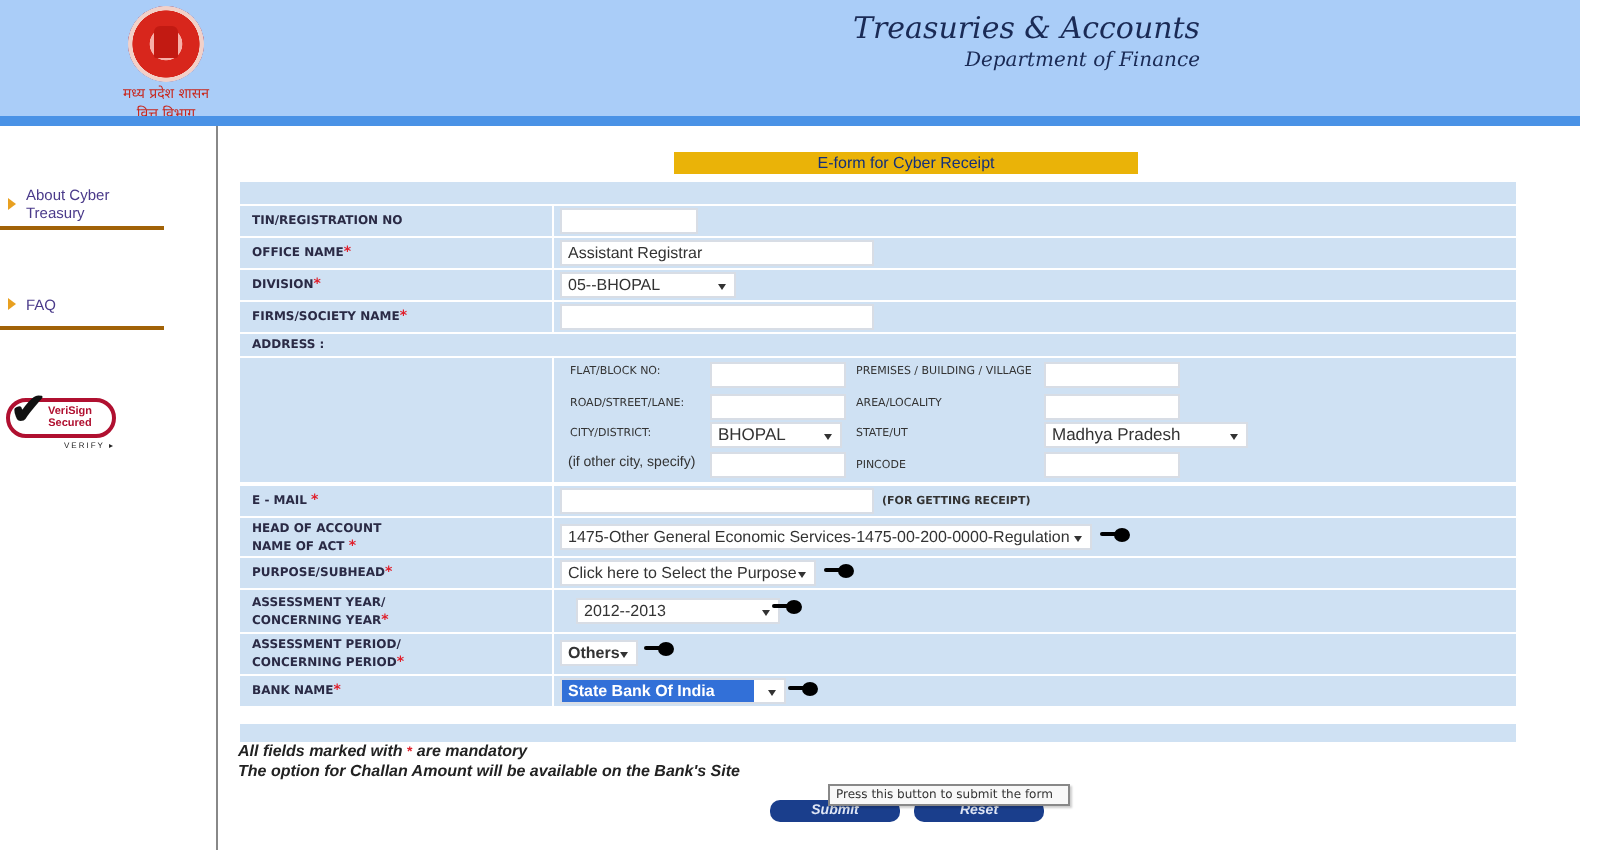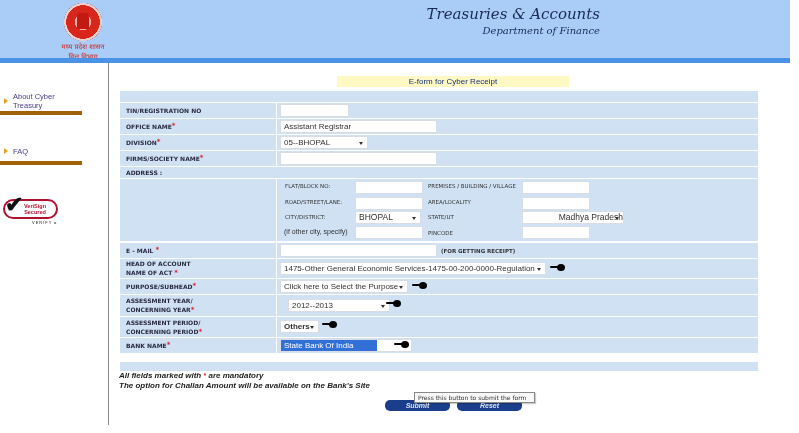--- a/index.html
+++ b/index.html
@@ -14,30 +14,30 @@
   .emblem { width: 38px; height: 38px; margin: 0 auto; border-radius: 50%; background: radial-gradient(circle, #f7b0a8 0 30%, #d8261c 31% 62%, #f2d0c8 63% 70%, #d8261c 71% 100%); position: relative; }
   .emblem::after { content: ""; position: absolute; left: 13px; top: 10px; width: 12px; height: 16px; background: #c21a12; border-radius: 3px 3px 1px 1px; }
   .logo-text { font-family: "DejaVu Sans", sans-serif; font-size: 7px; color: #c8281e; line-height: 8px; margin-top: 2px; }
   .title-block { position: absolute; left: 200px; top: 6px; width: 400px; text-align: right; font-family: "DejaVu Serif", serif; font-style: italic; color: #1a2a55; }
   .title-main { font-size: 15px; line-height: 17px; }
   .title-sub { font-size: 10px; line-height: 15px; }
 
   
   .sidebar { position: absolute; left: 0; top: 63px; width: 108px; height: 370px; }
   .vline { position: absolute; left: 108px; top: 63px; width: 1px; height: 362px; background: #888; }
-  .side-item { position: absolute; left: 0; width: 82px; height: 24px; border-bottom: 4px solid #a16207; display: flex; align-items: center; font-size: 7.5px; color: #4a3a8a; }
+  .side-item { position: absolute; left: 0; width: 82px; height: 24px; border-bottom: 2px solid #a16207; display: flex; align-items: center; font-size: 7.5px; color: #4a3a8a; }
   .side-item .arrow { display: inline-block; width: 0; height: 0; border-top: 3px solid transparent; border-bottom: 3px solid transparent; border-left: 4px solid #e8a020; margin: 0 5px 0 4px; }
   .verisign { position: absolute; left: 2px; top: 132px; width: 60px; height: 30px; }
   .vs-ring { position: absolute; left: 1px; top: 4px; width: 55px; height: 20px; border: 2px solid #b01030; border-radius: 11px; }
   .vs-check { position: absolute; left: 3px; top: -2px; font-size: 22px; color: #111; line-height: 24px; font-weight: bold; }
   .vs-text { position: absolute; left: 22px; top: 8px; font-size: 5.5px; font-weight: bold; color: #b01030; line-height: 6px; text-align: center; }
   .vs-verify { position: absolute; left: 30px; top: 25px; font-size: 4px; letter-spacing: 1px; color: #222; }
 
   
-  .form-title { position: absolute; left: 337px; top: 76px; width: 232px; height: 11px; background: #fef9c3; font-size: 8px; color: #14307a; text-align: center; line-height: 11px; }
+  .form-title { position: absolute; left: 337px; top: 76px; width: 232px; height: 11px; background: #eab308; font-size: 8px; color: #14307a; text-align: center; line-height: 11px; }
   .band { position: absolute; left: 120px; width: 638px; background: #cfe1f3; }
   .row { position: absolute; left: 120px; width: 638px; background: #cfe1f3; }
   .row .lbl { position: absolute; left: 0; top: 0; width: 157px; height: 100%; border-right: 1px solid #ffffff; font-family: "DejaVu Sans", sans-serif; font-size: 6px; font-weight: bold; color: #2a2a45; padding-left: 6px; display: flex; align-items: center; line-height: 9px; }
   .req { color: #e01e2a; font-size: 7px; }
 
   .inp { position: absolute; height: 13px; background: #ffffff; border: 1px solid #d8dde5; font-size: 8px; color: #333; line-height: 11px; padding-left: 3px; white-space: nowrap; overflow: hidden; }
   .sel { position: absolute; height: 13px; background: #ffffff; border: 1px solid #d8dde5; font-size: 8px; color: #333; line-height: 11px; padding-left: 3px; white-space: nowrap; overflow: hidden; }
   .sel .caret { position: absolute; right: 4px; top: 5px; width: 0; height: 0; border-left: 2px solid transparent; border-right: 2px solid transparent; border-top: 3px solid #333; }
   .addr-lbl { position: absolute; font-family: "DejaVu Sans", sans-serif; font-size: 5.5px; color: #333; }
   .addr-lbl2 { position: absolute; font-size: 7px; color: #333; }
@@ -143,21 +143,21 @@
 <div class="inp" style="left:355px; top:197px; width:68px;"></div>
 <div class="addr-lbl" style="left:428px; top:199px;">AREA/LOCALITY</div>
 <div class="inp" style="left:522px; top:197px; width:68px;"></div>
 
 <div class="addr-lbl" style="left:285px; top:214px;">CITY/DISTRICT:</div>
 <div class="sel" style="left:355px; top:211px; width:66px; font-size:8.5px;">
   <span>BHOPAL</span>
   <span class="caret"></span>
 </div>
 <div class="addr-lbl" style="left:428px; top:214px;">STATE/UT</div>
-<div class="sel" style="left:522px; top:211px; width:102px; font-size:8.5px;text-align:right;">
+<div class="sel" style="left:522px; top:211px; width:102px; font-size:8.5px;">
   <span>Madhya Pradesh</span>
   <span class="caret"></span>
 </div>
 
 <div class="addr-lbl2" style="left:284px; top:228px;">(if other city, specify)</div>
 <div class="inp" style="left:355px; top:226px; width:68px;"></div>
 <div class="addr-lbl" style="left:428px; top:230px;">PINCODE</div>
 <div class="inp" style="left:522px; top:226px; width:68px;"></div>
 
 <div class="row" style="top:243px; height:15px;">
@@ -219,21 +219,21 @@
   <span class="caret"></span>
 </div>
 <div class="hand" style="left:322px; top:321px;"></div>
 
 <div class="row" style="top:338px; height:15px;">
   <div class="lbl">
       <span>BANK NAME</span>
       <span class="req">*</span>
     </div>
 </div>
-<div class="sel" style="left:280px; top:339px; width:132px; padding-left:0;">
+<div class="sel" style="left:280px; top:339px; width:113px; padding-left:0;font-weight:bold;">
   <span style="display:inline-block; background:#3270d8; color:#fff; width:96px; height:11px; padding-left:3px;">State Bank Of India</span>
   <span class="caret"></span>
 </div>
 <div class="hand" style="left:394px; top:341px;"></div>
 
 <div class="band" style="top:362px; height:9px;"></div>
 
 <div class="note" style="top:371px;"><span>All fields marked with </span><span class="req" style="font-style:normal;">*</span><span> are mandatory</span></div>
 <div class="note" style="top:381px;">The option for Challan Amount will be available on the Bank's Site</div>
 

